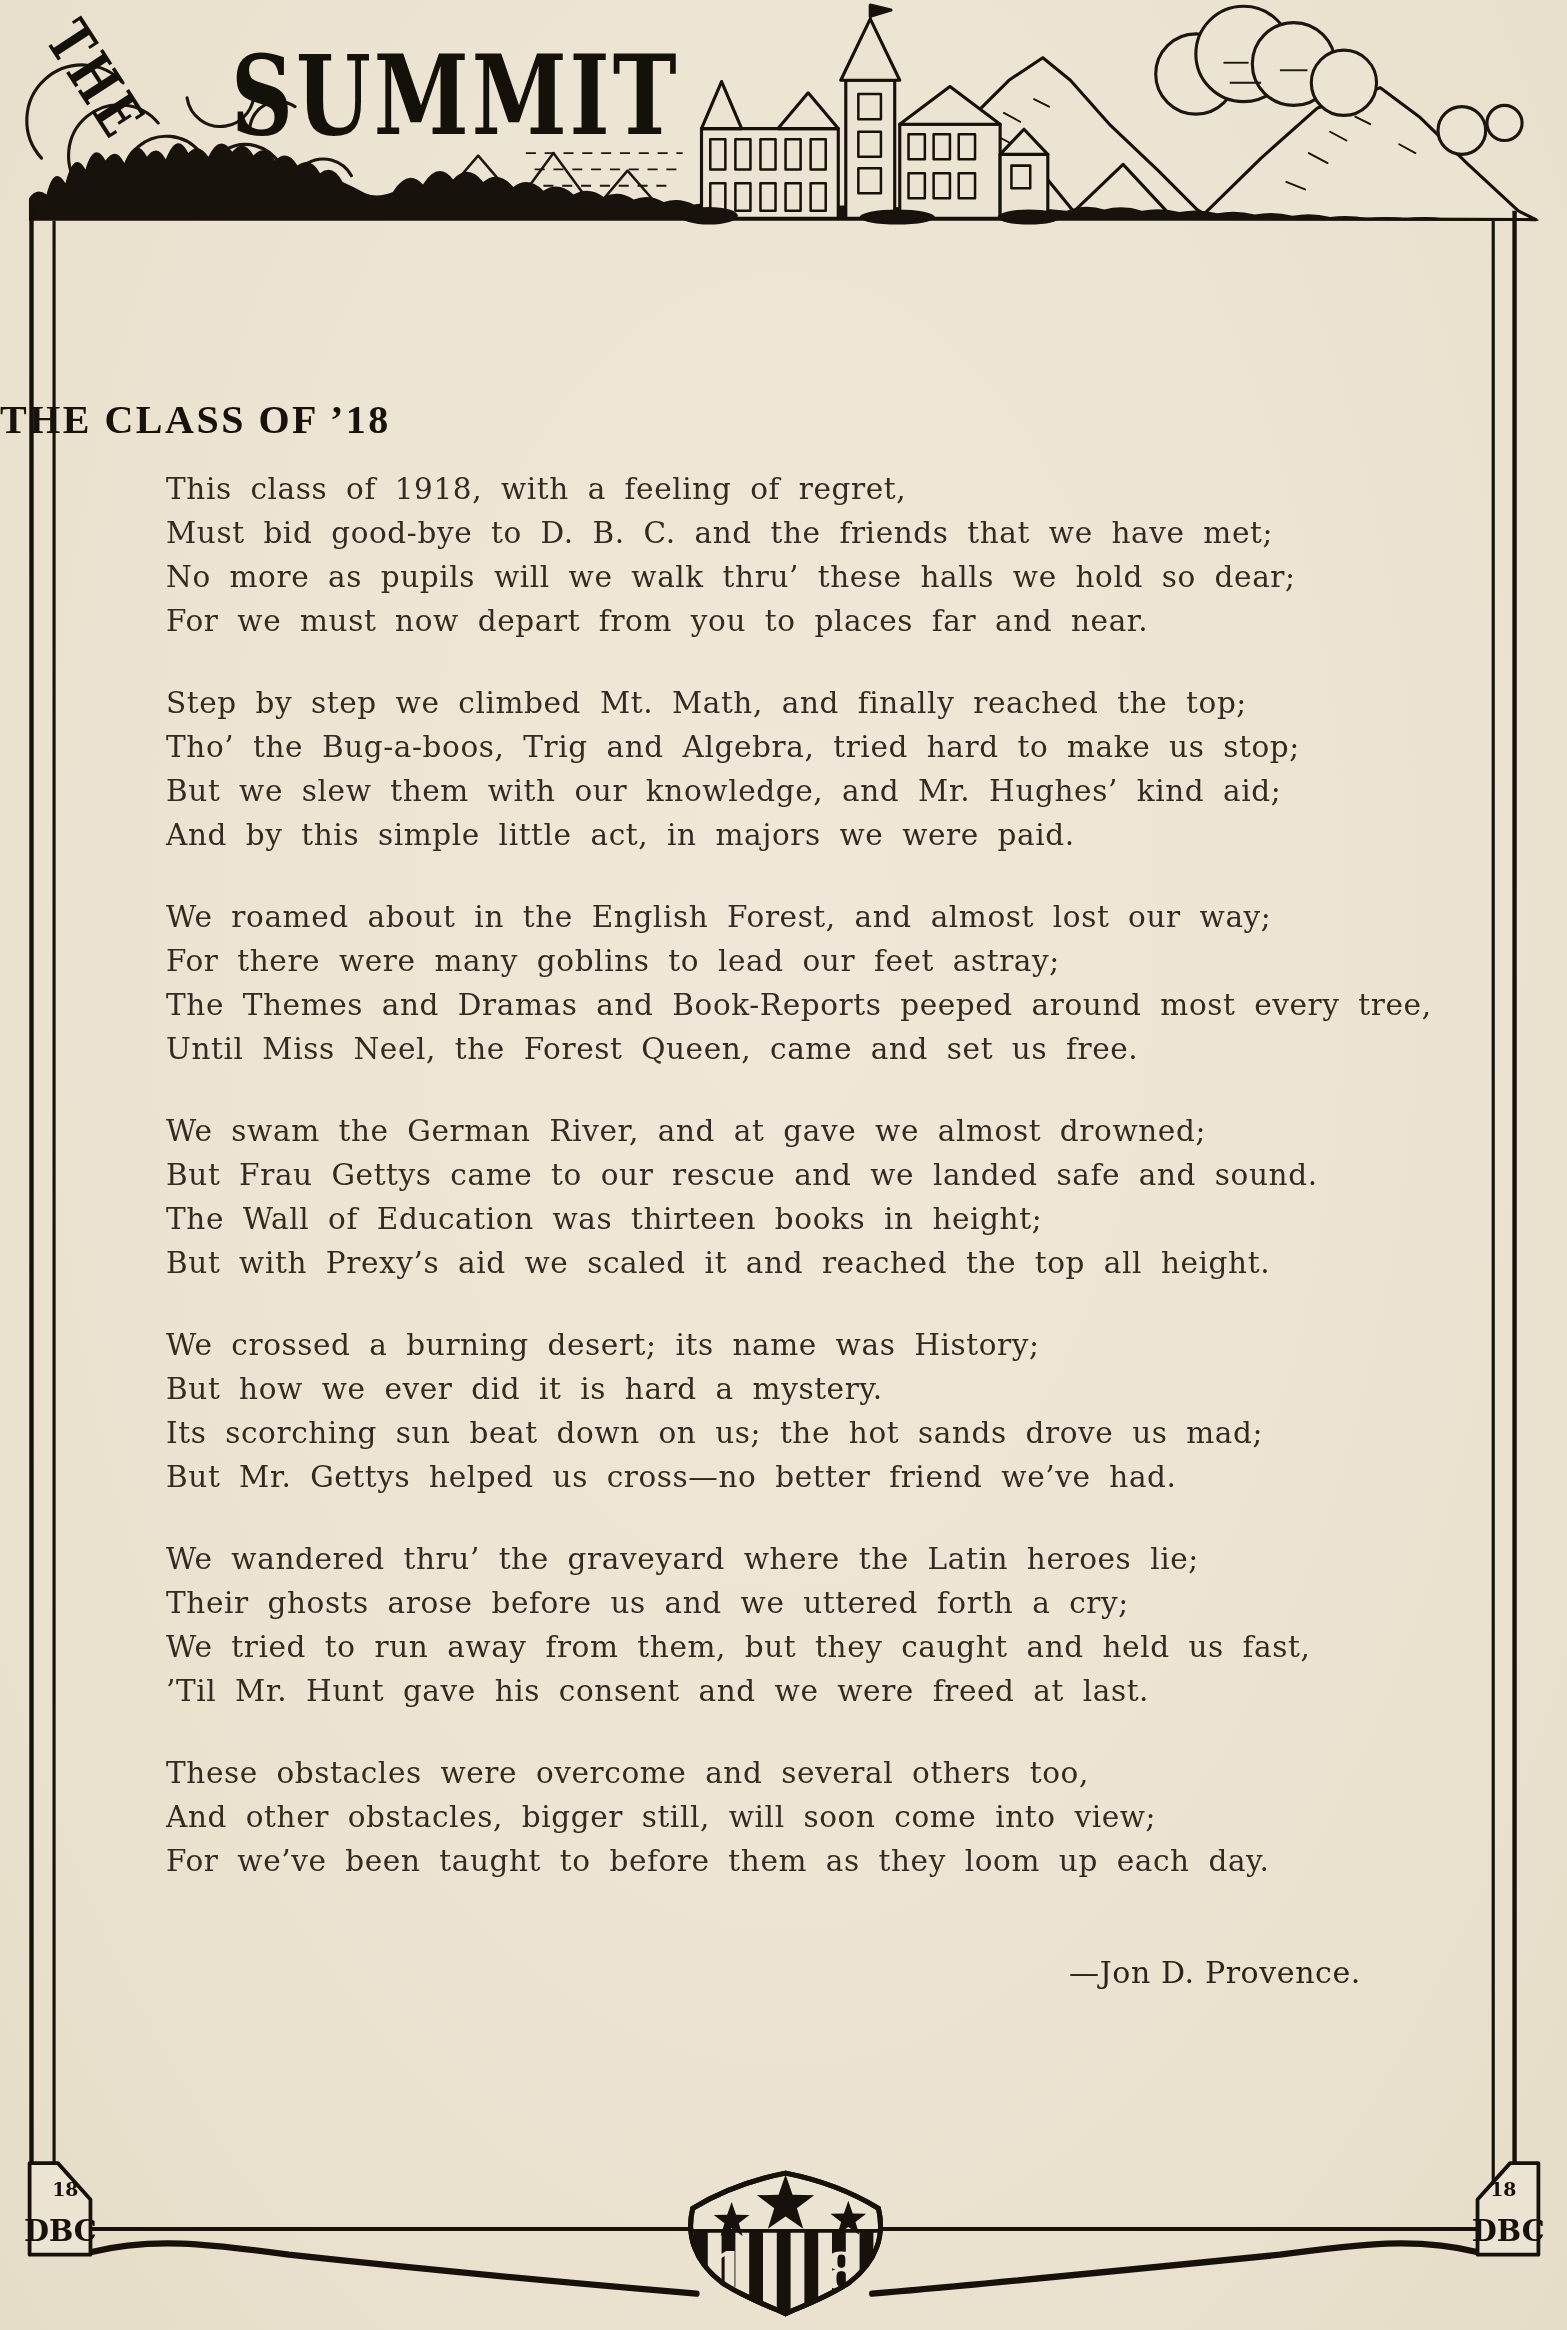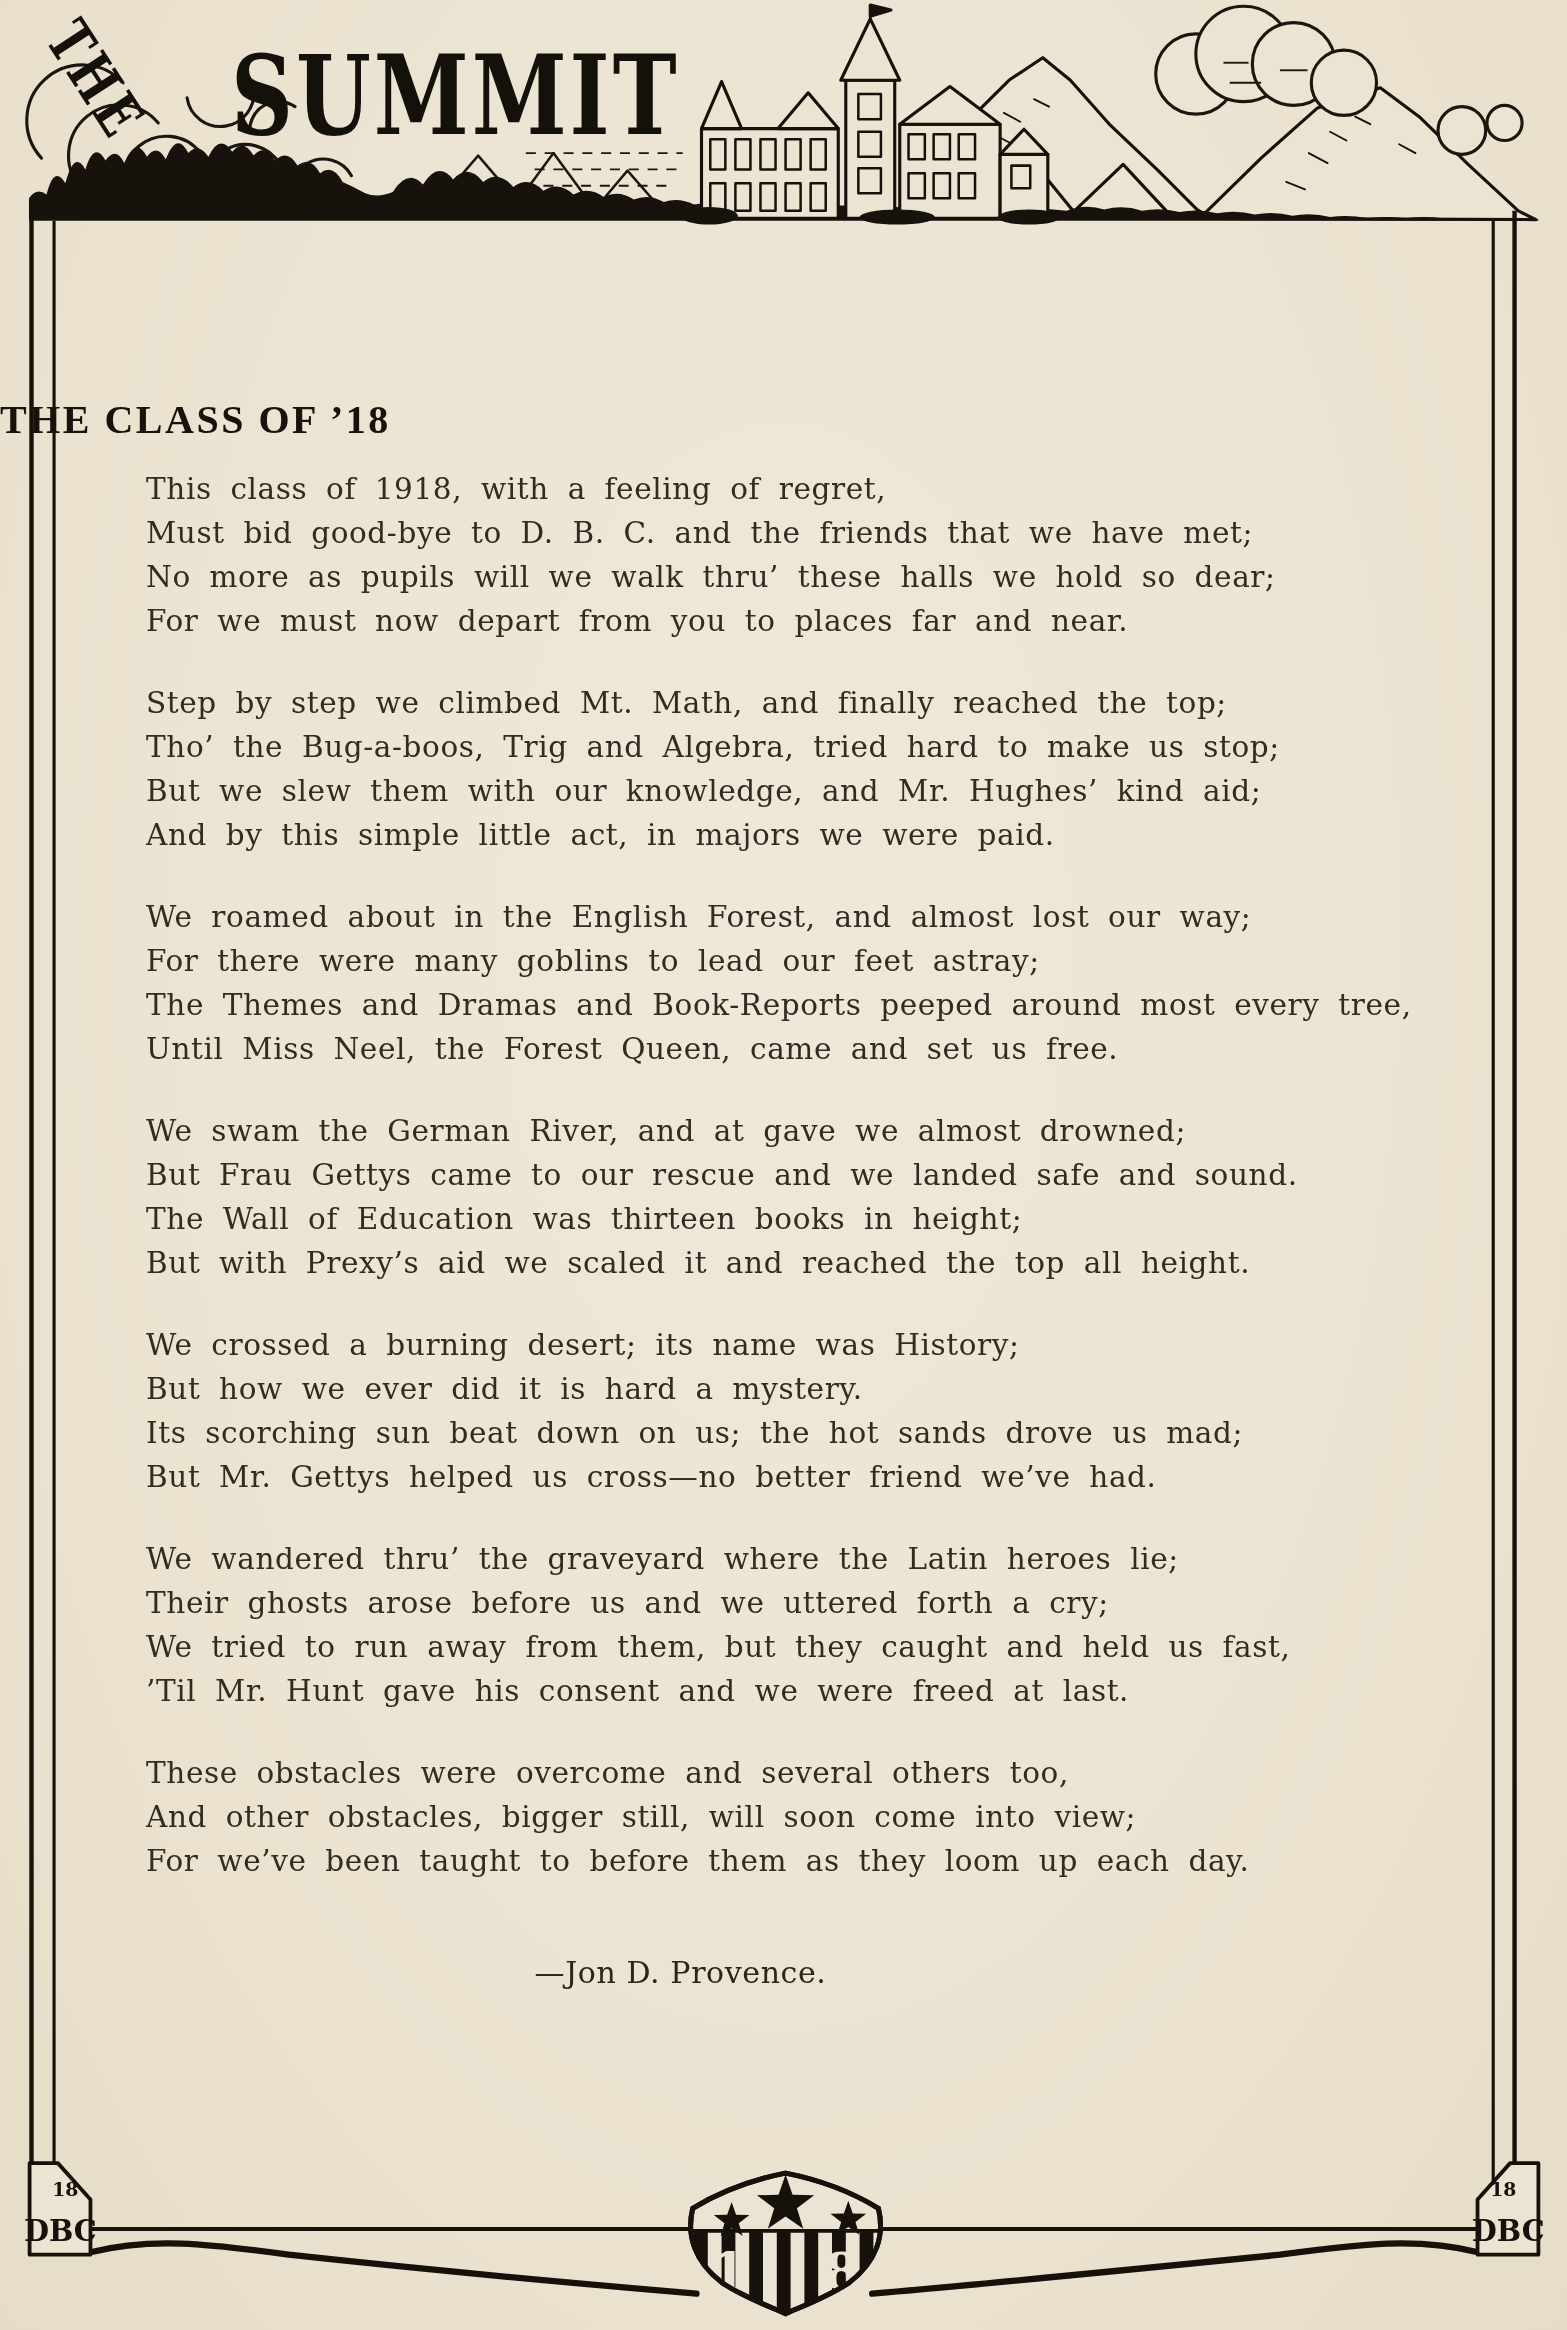--- a/index.html
+++ b/index.html
@@ -3,26 +3,26 @@
 <meta charset="utf-8">
 <style>
   html,body{margin:0;padding:0;background:#e7dfcd;}
   .page{position:relative;width:1568px;height:2330px;overflow:hidden;
     background:radial-gradient(ellipse at 50% 40%, #efe8d8 0%, #ece4d2 55%, #e6ddc8 100%);
     font-family:"DejaVu Serif","Liberation Serif",serif;color:#2e2720;}
   .artwork{position:absolute;left:0;top:0;width:1568px;height:2330px;}
   .page-title{position:absolute;top:369px;left:0;width:1350px;text-align:left;
     font-family:"Liberation Serif","DejaVu Serif",serif;
     font-size:40px;font-weight:bold;letter-spacing:2.5px;color:#18120c;}
-  .poem{position:absolute;top:467px;left:146px;width:1324px;
+  .poem{position:absolute;top:467px;left:166px;width:1324px;
     font-size:29.5px;line-height:44px;letter-spacing:0.6px;word-spacing:8.8px;color:#332b21;}
   .stanza{margin:0 0 38px 0;}
   .line{white-space:nowrap;}
   .signature{position:absolute;top:1955px;left:0;width:1568px;box-sizing:border-box;
-    text-align:center;padding-right:207px;font-size:30px;color:#2c251c;letter-spacing:0.6px;}
+    text-align:right;padding-right:207px;font-size:30px;color:#2c251c;letter-spacing:0.6px;}
   svg text{font-family:"DejaVu Serif","Liberation Serif",serif;}
 </style>
 </head>
 <body>
 
 <div class="page">
 
   <svg class="artwork" viewBox="0 0 2499 3714" xmlns="http://www.w3.org/2000/svg">
 
     <g fill="none" stroke="#1c1610" stroke-width="5" stroke-linecap="round">

